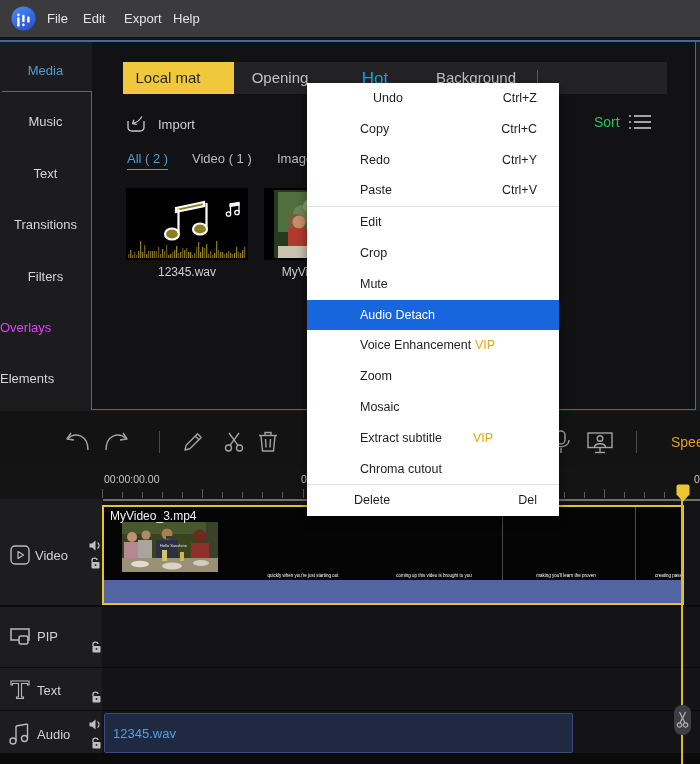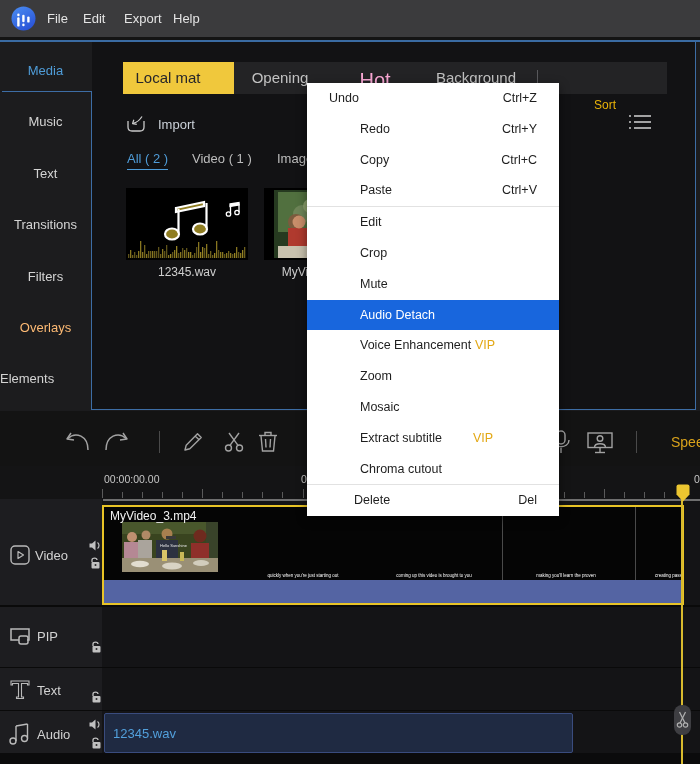--- a/index.html
+++ b/index.html
@@ -40,40 +40,40 @@
 <div class="abs" style="left:0;top:40px;width:700px;height:2px;background:#3a6ba3;"></div>
 <div class="abs" style="left:2px;top:91px;width:90px;height:1px;background:#3d6da5;"></div>
 <div class="abs" style="left:91px;top:42px;width:1px;height:49px;background:#1c1c1e;"></div>
 
 
 <div class="abs" style="left:0;top:63px;width:91px;text-align:center;font-size:13px;color:#4f9cd8;">Media</div>
 <div class="abs" style="left:0;top:114px;width:91px;text-align:center;font-size:13px;color:#d4d4d4;">Music</div>
 <div class="abs" style="left:0;top:166px;width:91px;text-align:center;font-size:13px;color:#d4d4d4;">Text</div>
 <div class="abs" style="left:0;top:217px;width:91px;text-align:center;font-size:13px;color:#d4d4d4;">Transitions</div>
 <div class="abs" style="left:0;top:269px;width:91px;text-align:center;font-size:13px;color:#d4d4d4;">Filters</div>
-<div class="abs" style="left:0;top:320px;width:91px;text-align:center;font-size:13px;color:#fdba74;">Overlays</div>
+<div class="abs" style="left:0;top:320px;width:91px;text-align:left;font-size:13px;color:#d946ef;">Overlays</div>
 <div class="abs" style="left:0;top:371px;width:91px;text-align:left;font-size:13px;color:#d4d4d4;">Elements</div>
 
 
 <div class="abs" style="left:124px;top:62px;width:543px;height:32px;background:#232325;"></div>
 <div class="abs" style="left:123px;top:62px;width:111px;height:32px;background:#f0c83c;"></div>
 <div class="abs" style="left:123px;top:69px;width:90px;text-align:center;font-size:15px;color:#26262a;">Local mat</div>
 <div class="abs" style="left:230px;top:69px;width:100px;text-align:center;font-size:15px;color:#c2c2c2;">Opening</div>
-<div class="abs" style="left:338px;top:69px;width:74px;text-align:center;font-size:20px;color:#f9a8d4;">Hot</div>
+<div class="abs" style="left:338px;top:69px;width:74px;text-align:center;font-size:17px;color:#0ea5e9;">Hot</div>
 <div class="abs" style="left:412px;top:69px;width:128px;text-align:center;font-size:15px;color:#c2c2c2;">Background</div>
 <div class="abs" style="left:537px;top:70px;width:1px;height:17px;background:#59595c;"></div>
 
 
 <svg class="abs" style="left:126px;top:115px;" width="20" height="18" viewBox="0 0 20 18">
  <path d="M2 6 V12 Q2 16 6 16 H14 Q18 16 18 12 V6" fill="none" stroke="#c9c9c9" stroke-width="1.3"></path>
  <path d="M16 1.5 C13.5 5.5 11 7.5 7 8.5" fill="none" stroke="#c9c9c9" stroke-width="1.3"></path>
  <path d="M10.8 9.3 L6.6 8.6 L7.8 4.8" fill="none" stroke="#c9c9c9" stroke-width="1.3" stroke-linejoin="round"></path>
 </svg>
 <div class="abs" style="left:158px;top:117px;font-size:13px;color:#ccd2da;">Import</div>
-<div class="abs" style="left:594px;top:98px;font-size:12px;color:#eab308;">Sort</div>
+<div class="abs" style="left:594px;top:114px;font-size:14px;color:#22c55e;">Sort</div>
 <svg class="abs" style="left:628px;top:113px;" width="24" height="18" viewBox="0 0 24 18">
  <g stroke="#c9c9c9" stroke-width="1.6">
   <line x1="1" y1="3" x2="3" y2="3"></line>
         <line x1="6" y1="3" x2="23" y2="3"></line>
   <line x1="1" y1="9" x2="3" y2="9"></line>
         <line x1="6" y1="9" x2="23" y2="9"></line>
   <line x1="1" y1="15" x2="3" y2="15"></line>
         <line x1="6" y1="15" x2="23" y2="15"></line>
  </g>
 </svg>
@@ -356,23 +356,23 @@
  <g fill="none" stroke="#b0b0b0" stroke-width="1.2">
   <line x1="3.5" y1="2" x2="9" y2="13"></line>
         <line x1="9.5" y1="2" x2="4" y2="13"></line>
   <circle cx="3.5" cy="15" r="2.2"></circle>
         <circle cx="9.5" cy="15" r="2.2"></circle>
  </g>
 </svg>
 
 
 <div class="abs" style="left:307px;top:83px;width:252px;background:#ffffff;z-index:100;box-shadow:0 3px 10px rgba(0,0,0,0.45);font-size:12.5px;color:#1e1e1e;">
-<div style="position:relative;height:30.8px;line-height:30.8px;padding-left:22px;">Undo<span style="position:absolute;right:22px;">Ctrl+Z</span></div>
+<div style="position:relative;height:30.8px;line-height:30.8px;padding-left:66px;">Undo<span style="position:absolute;right:22px;">Ctrl+Z</span></div>
+      <div style="position:relative;height:30.8px;line-height:30.8px;padding-left:53px;">Copy<span style="position:absolute;right:22px;">Ctrl+C</span></div>
       <div style="position:relative;height:30.8px;line-height:30.8px;padding-left:53px;">Redo<span style="position:absolute;right:22px;">Ctrl+Y</span></div>
-      <div style="position:relative;height:30.8px;line-height:30.8px;padding-left:53px;">Copy<span style="position:absolute;right:22px;">Ctrl+C</span></div>
       <div style="position:relative;height:30.8px;line-height:30.8px;padding-left:53px;">Paste<span style="position:absolute;right:22px;">Ctrl+V</span></div>
       <div style="height:1px;background:#e2e2e2;"></div>
       <div style="position:relative;height:30.8px;line-height:30.8px;padding-left:53px;">Edit</div>
       <div style="position:relative;height:30.8px;line-height:30.8px;padding-left:53px;">Crop</div>
       <div style="position:relative;height:30.8px;line-height:30.8px;padding-left:53px;">Mute</div>
       <div style="position:relative;height:30.8px;line-height:30.8px;padding-left:53px;background:#1866dd;color:#ffffff;">Audio Detach</div>
       <div style="position:relative;height:30.8px;line-height:30.8px;padding-left:53px;">Voice Enhancement<span style="position:absolute;left:168px;color:#e3a815;">VIP</span></div>
       <div style="position:relative;height:30.8px;line-height:30.8px;padding-left:53px;">Zoom</div>
       <div style="position:relative;height:30.8px;line-height:30.8px;padding-left:53px;">Mosaic</div>
       <div style="position:relative;height:30.8px;line-height:30.8px;padding-left:53px;">Extract subtitle<span style="position:absolute;left:166px;color:#e3a815;">VIP</span></div>

